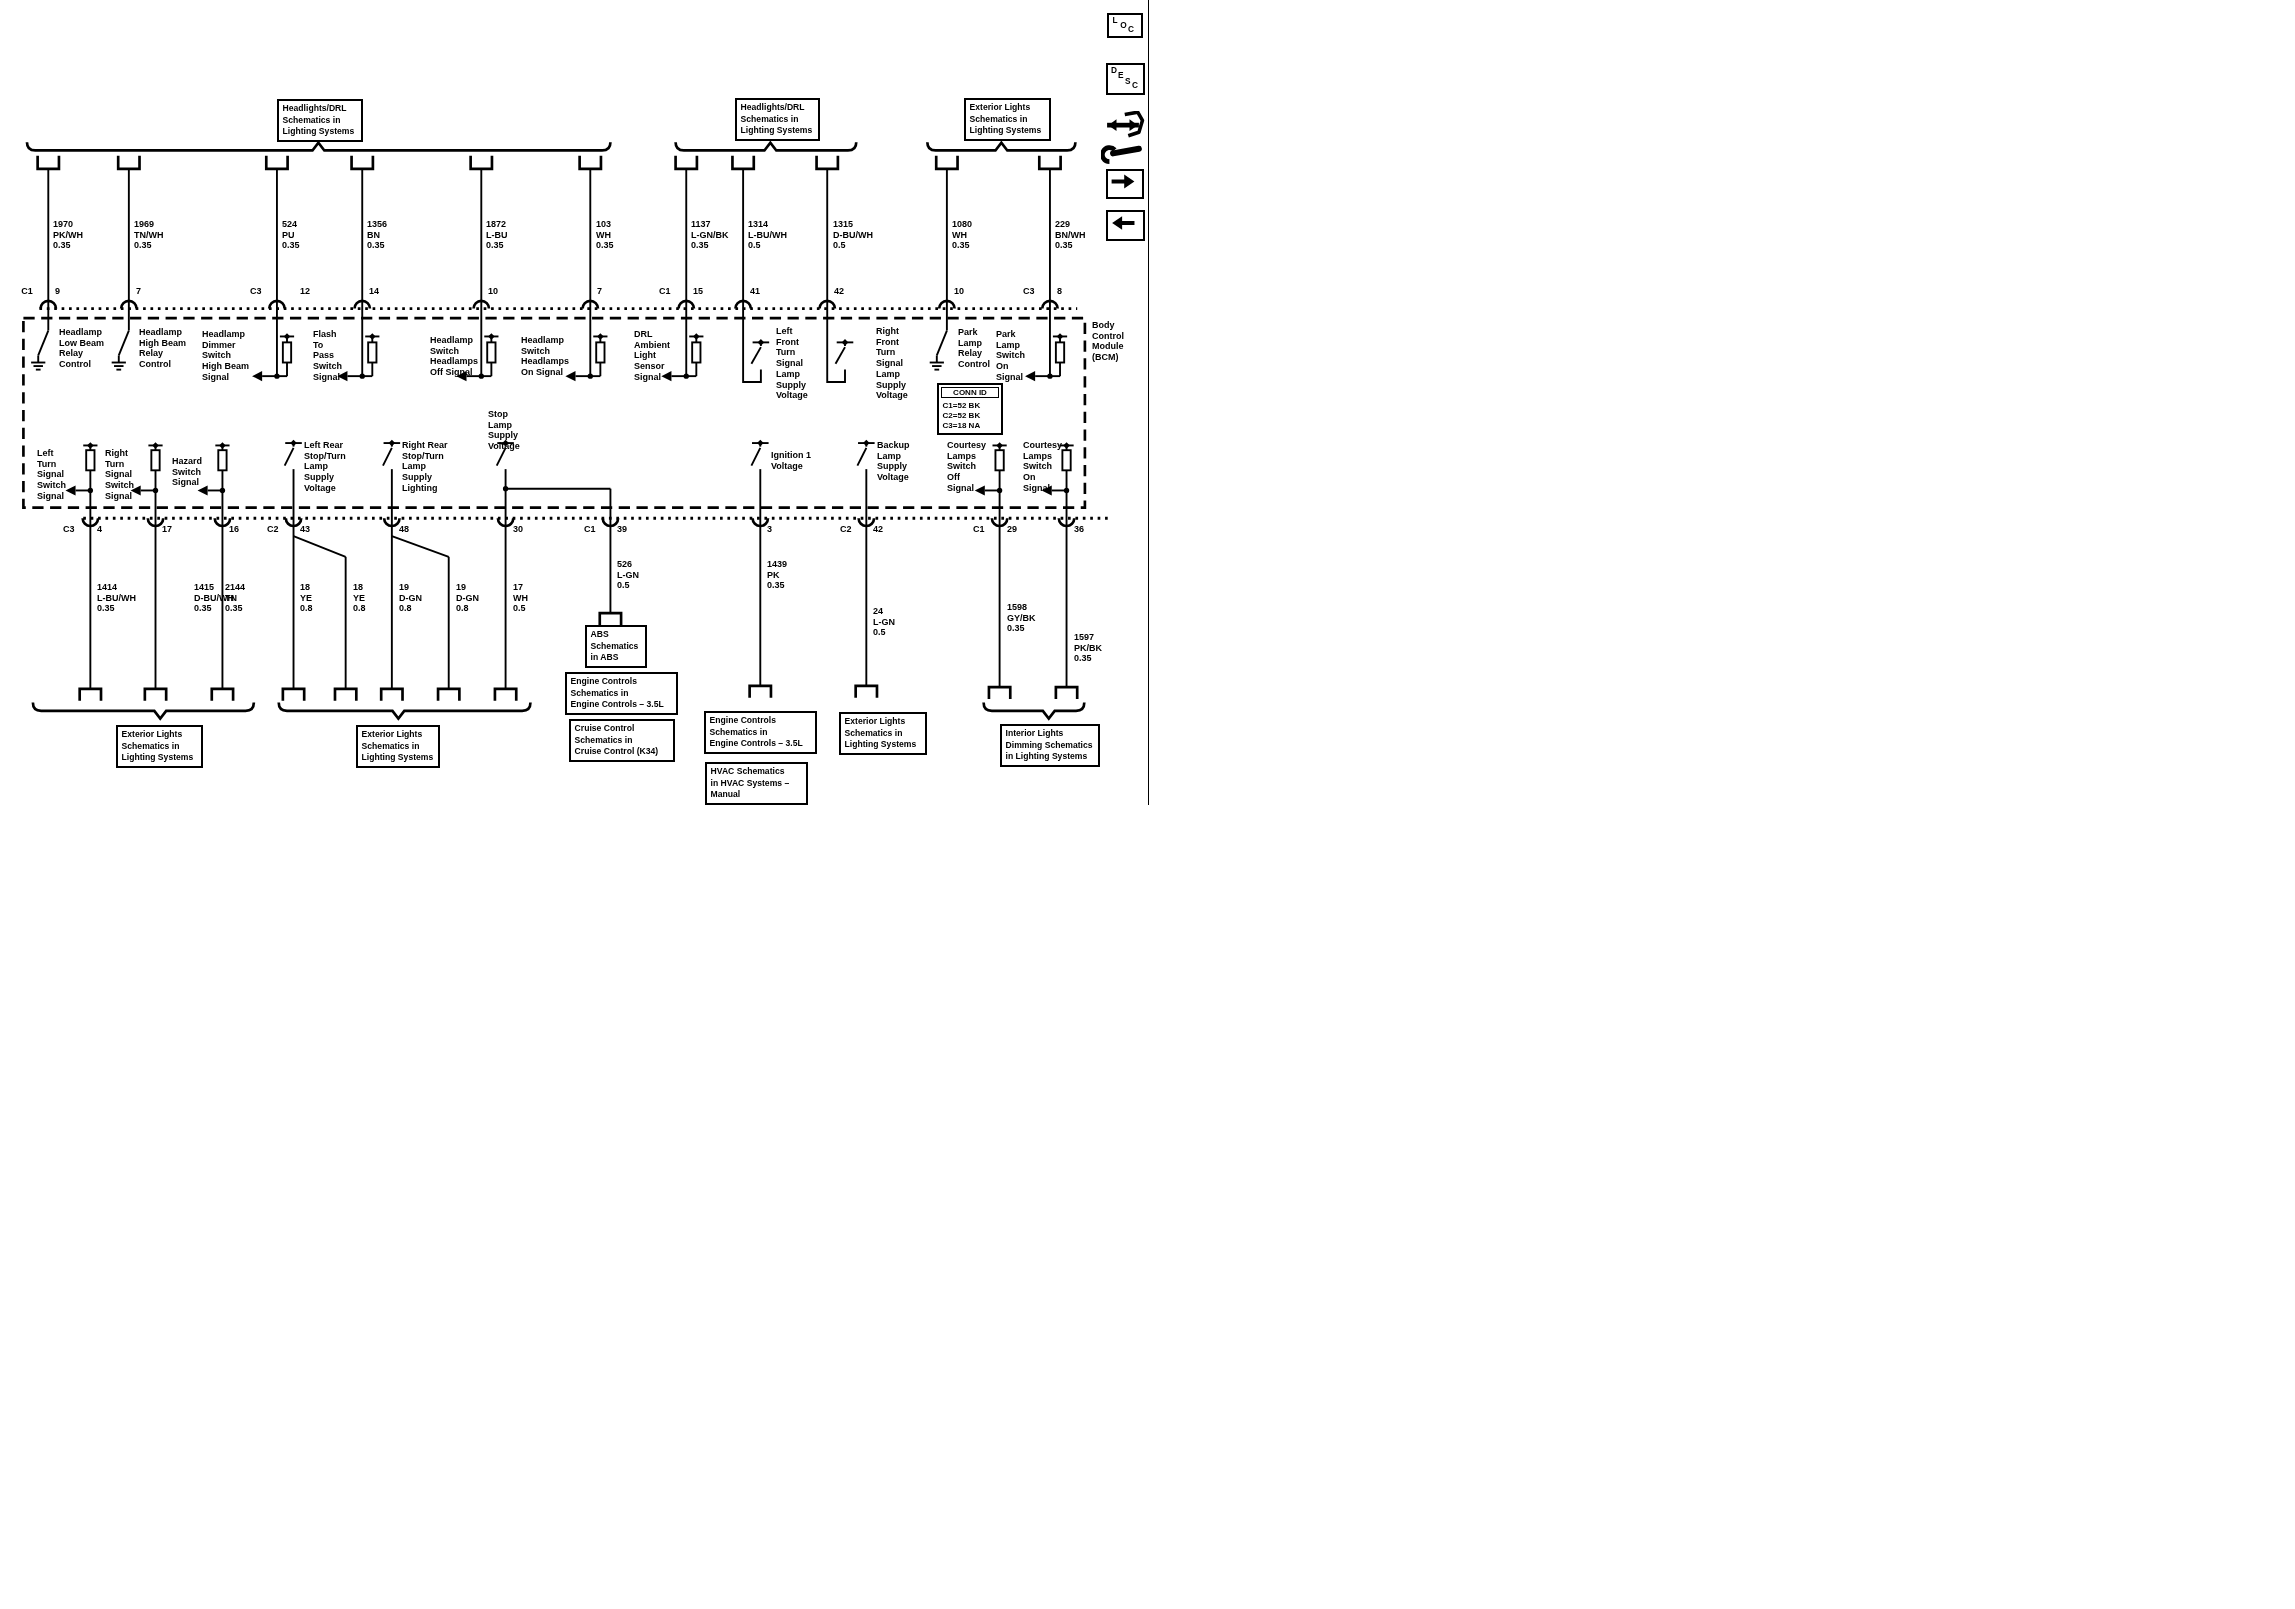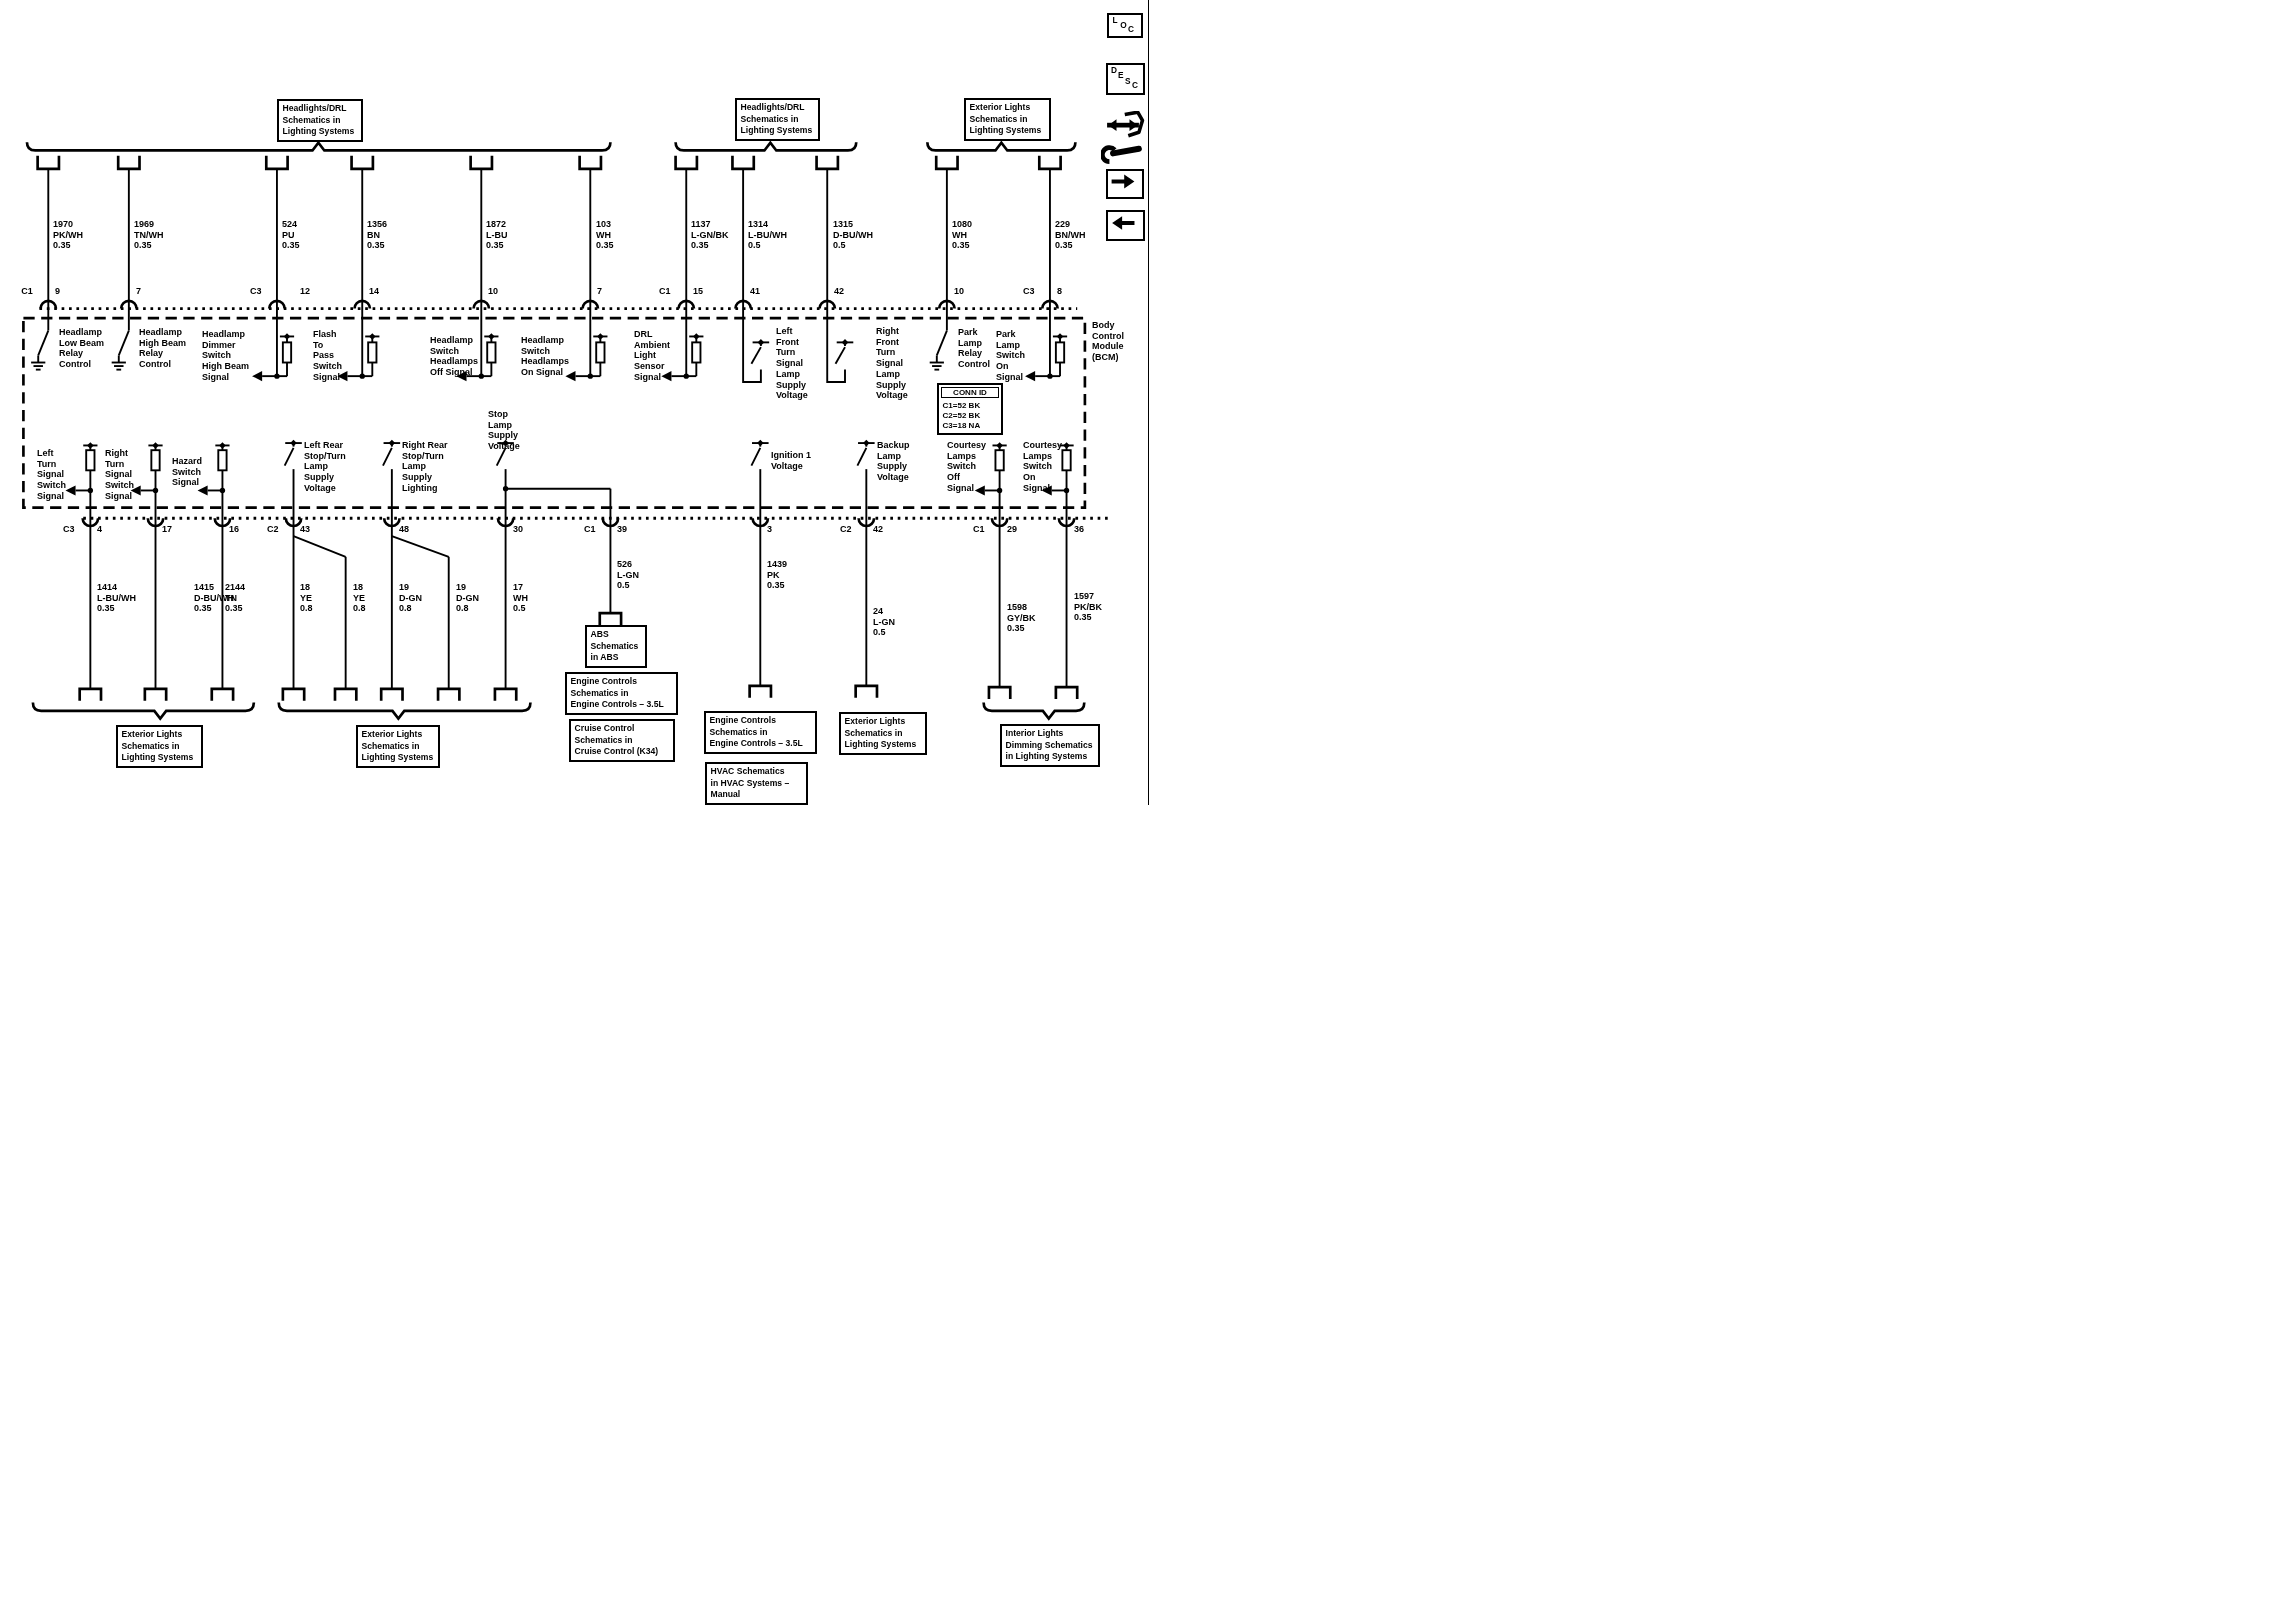--- a/index.html
+++ b/index.html
@@ -436,21 +436,21 @@
 Signal</div>
       <div class="t" style="left: 1007px; top: 602px;">1598
 GY/BK
 0.35</div>
       <div class="t" style="left: 1074px; top: 524px;">36</div>
       <div class="t" style="left: 1023px; top: 440px;">Courtesy
 Lamps
 Switch
 On
 Signal</div>
-      <div class="t" style="left: 1074px; top: 591px;">1597
+      <div class="t" style="left: 1074px; top: 632px;">1597
 PK/BK
 0.35</div>
     </div>
 
   <div id="connid" style="left:937px;top:383px;width:62px;">
     <div class="hdr">CONN ID</div>
     <div class="rows" id="connid-rows">C1=52 BK
 C2=52 BK
 C3=18 NA</div>
   </div>

